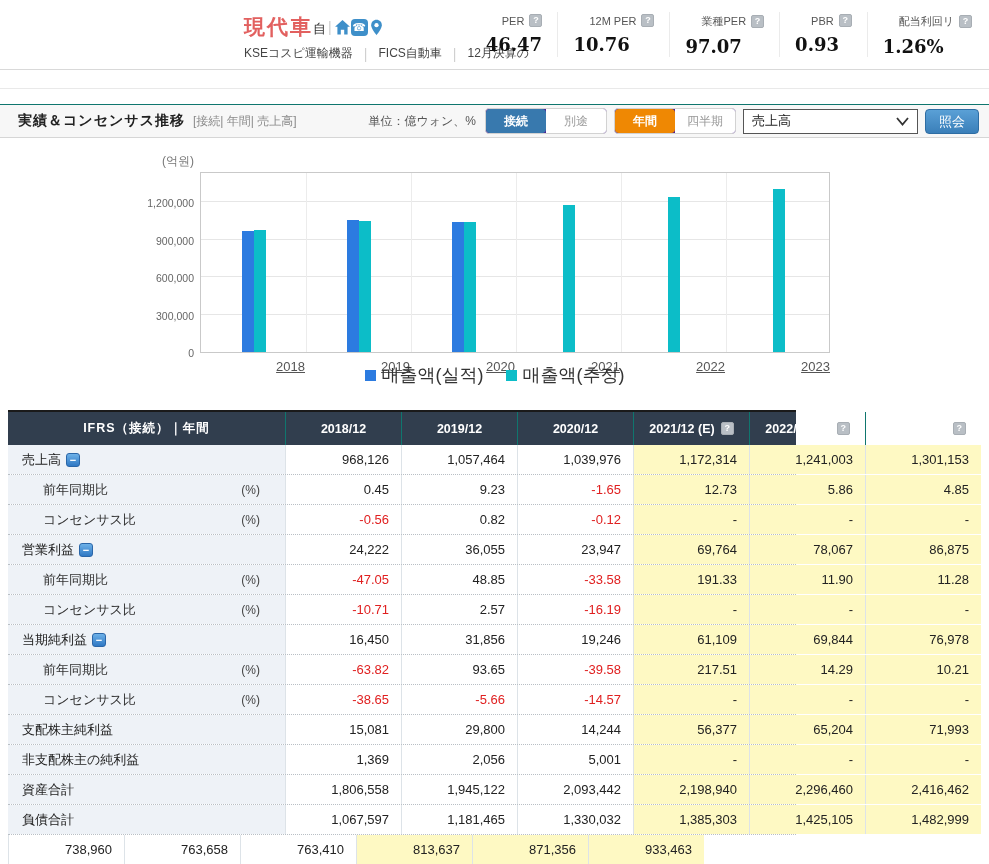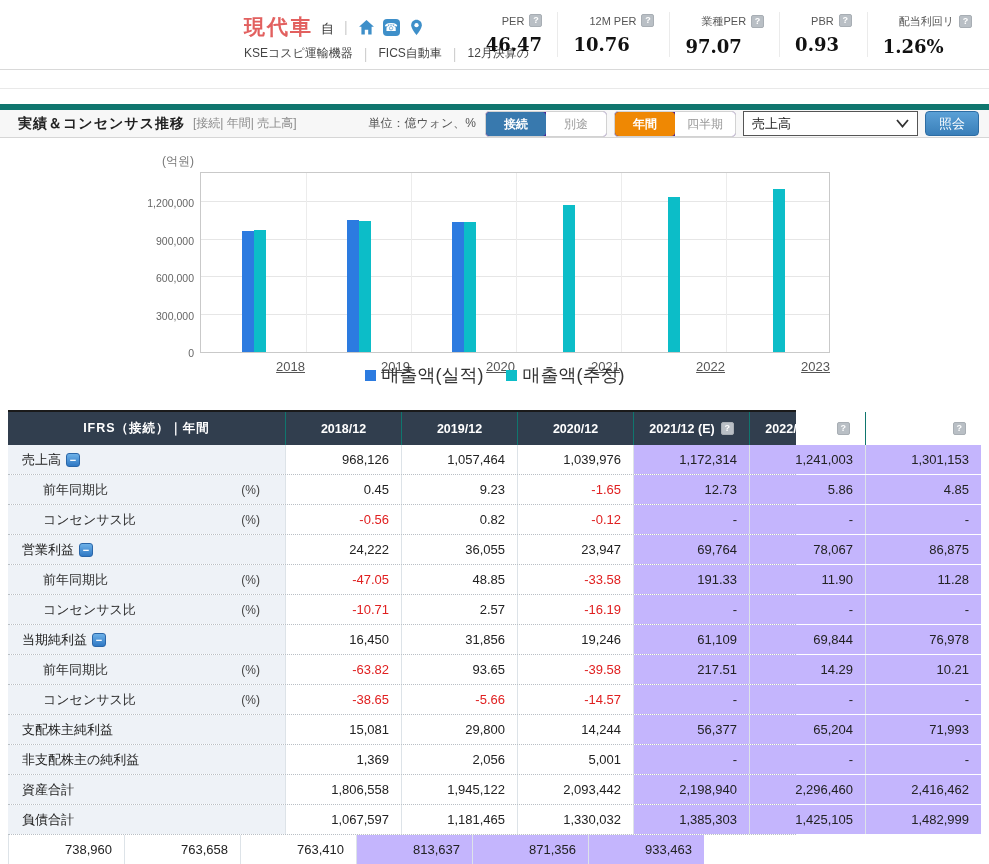--- a/index.html
+++ b/index.html
@@ -3,42 +3,42 @@
 <meta charset="utf-8">
 <style>
   * { box-sizing: border-box; margin: 0; padding: 0; }
   html,body { width: 989px; height: 864px; overflow: hidden; background: #fff;
     font-family: "Liberation Sans", sans-serif; color: #222; }
   .page { position: relative; width: 989px; height: 864px; }
 
   
   .header { position: relative; height: 70px; border-bottom: 1px solid #d9d9d9; }
   .hr2 { position: absolute; top: 88px; left: 0; width: 989px; height: 1px; background: #e9e9e9; }
-  .header-main { position: absolute; left: 244px; top: 13px; display: flex; align-items: center; gap: 8px; }
+  .header-main { position: absolute; left: 244px; top: 13px; display: flex; align-items: center; gap: 0; }
   .stock-title { color: #e2605f; font-size: 21px; font-weight: bold; letter-spacing: 2px; }
   .stock-badge { font-size: 13px; color: #333; margin-top: 4px; }
   .hsep { color: #ccc; font-size: 14px; margin: 0 2px; }
   .hicon { width: 17px; height: 17px; display: inline-block; cursor: pointer; }
   .phone-chip { width: 17px; height: 17px; background: #3e8fc9; border-radius: 4px; color: #fff;
     font-size: 11px; line-height: 17px; text-align: center; display: inline-block; cursor: pointer; }
   .header-sub { position: absolute; left: 244px; top: 45px; font-size: 12px; color: #444;
     display: flex; align-items: center; gap: 9px; }
   .header-sub .hsep { color: #d0d0d0; }
   .header-stats { position: absolute; right: 2px; top: 12px; display: flex; }
   .stat { padding: 2px 15px 0 15px; border-left: 1px solid #ebebeb; min-width: 86px; }
   .stat:first-child { border-left: none; }
   .stat-label { font-size: 11px; color: #555; display: flex; align-items: center; gap: 5px; white-space: nowrap; margin-left: 16px; }
   .help { width: 13px; height: 13px; background: #b9bfc5; border: 1px solid #a8aeb4; border-radius: 2px;
     color: #fff; font-size: 9px; line-height: 11px; text-align: center; display: inline-block;
     font-weight: bold; cursor: pointer; }
   .stat-value { font-family: "DejaVu Serif", serif; font-size: 18px; font-weight: bold; color: #111; margin-top: 7px; }
 
   
   .toolbar { position: absolute; top: 104px; left: 0; width: 989px; height: 34px;
-    background: #f7f7f7; border-top: 6px solid #0f766e; border-bottom: 1px solid #d6d6d6;
+    background: #f7f7f7; border-top: 1px solid #0f766e; border-bottom: 1px solid #d6d6d6;
     display: flex; align-items: center; padding: 0 10px; }
   .tb-title { font-size: 14px; font-weight: bold; color: #222; margin-left: 8px; letter-spacing: 1px; }
   .tb-sub { font-size: 12px; color: #8a8a8a; margin-left: 8px; }
   .tb-right { margin-left: auto; display: flex; align-items: center; gap: 7px; }
   .tb-unit { font-size: 12px; color: #555; margin-right: 2px; white-space: nowrap; }
   .toggle-group { display: flex; border: 1px solid #d2d2d2; border-radius: 4px; overflow: hidden; background: #4c1d95; justify-content: flex-end; }
   .toggle { min-width: 60px; height: 24px; line-height: 24px; text-align: center; font-size: 12px;
     color: #999; background: #fff; cursor: pointer; }
   .toggle.on-blue { background: #3879ae; color: #fff; font-weight: bold; border-radius: 4px; }
   .toggle.on-orange { background: #ef8803; color: #fff; font-weight: bold; border-radius: 4px; }
@@ -74,21 +74,21 @@
   .t-row { display: flex; height: 30px; border-bottom: 1px dotted #b9bfc5; }
   .t-label { flex: 0 0 277px; background: #eef2f7; display: flex; align-items: center;
     font-size: 13px; color: #222; padding-left: 14px; position: relative; }
   .t-label.sub { padding-left: 35px; color: #333; }
   .t-label .pct { position: absolute; right: 25px; font-size: 12px; color: #444; }
   .mini-icon { width: 14px; height: 14px; background: linear-gradient(#6db1e8, #2f78c4);
     border: 1px solid #2a66a8; border-radius: 3px; color: #fff; font-size: 11px; line-height: 12px;
     text-align: center; margin-left: 5px; cursor: pointer; font-weight: bold; }
   .t-cell { flex: 0 0 116px; display: flex; align-items: center; justify-content: flex-end;
     padding-right: 12px; font-size: 13px; color: #222; background: #fff; border-left: 1px solid #dde3e8; }
-  .t-cell.est { background: #c4b5fd; }
+  .t-cell.est { background: #fef9c3; }
   .t-cell.neg { color: #e02020; }
 </style>
 </head>
 <body>
 
 <div class="page">
 
   <div class="header">
     <div class="header-main">
       <span class="stock-title">現代車</span>

